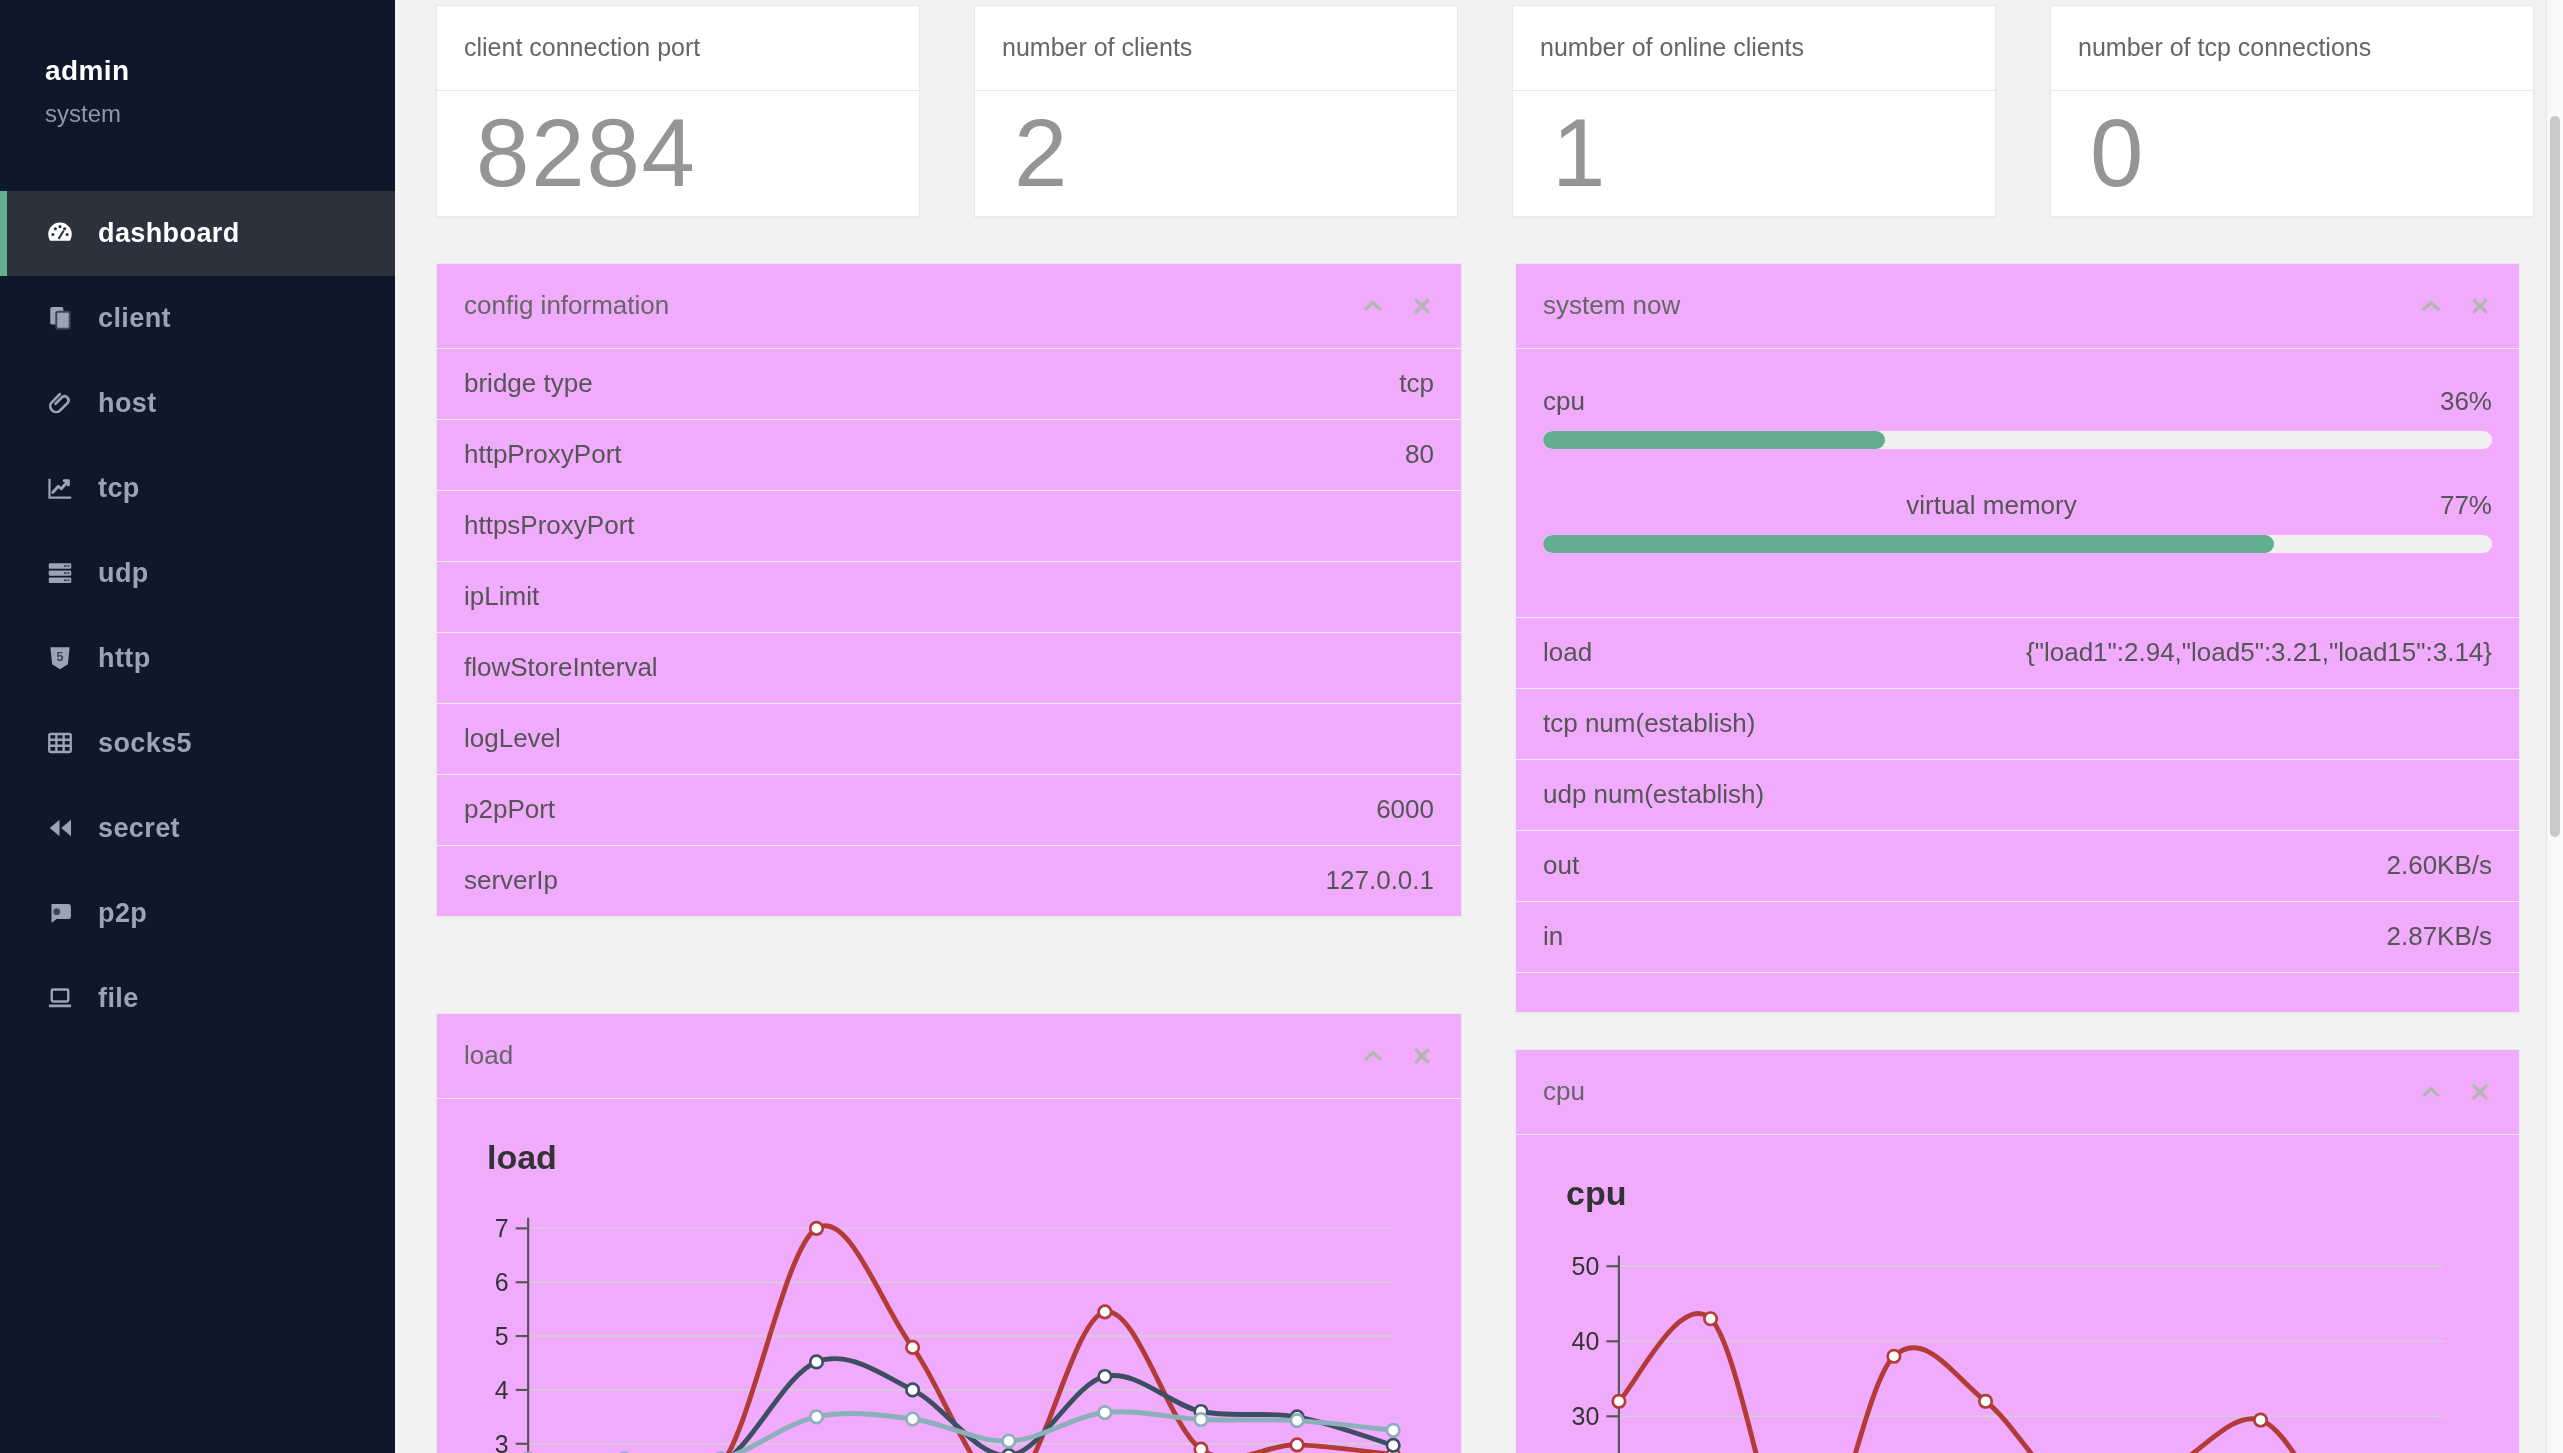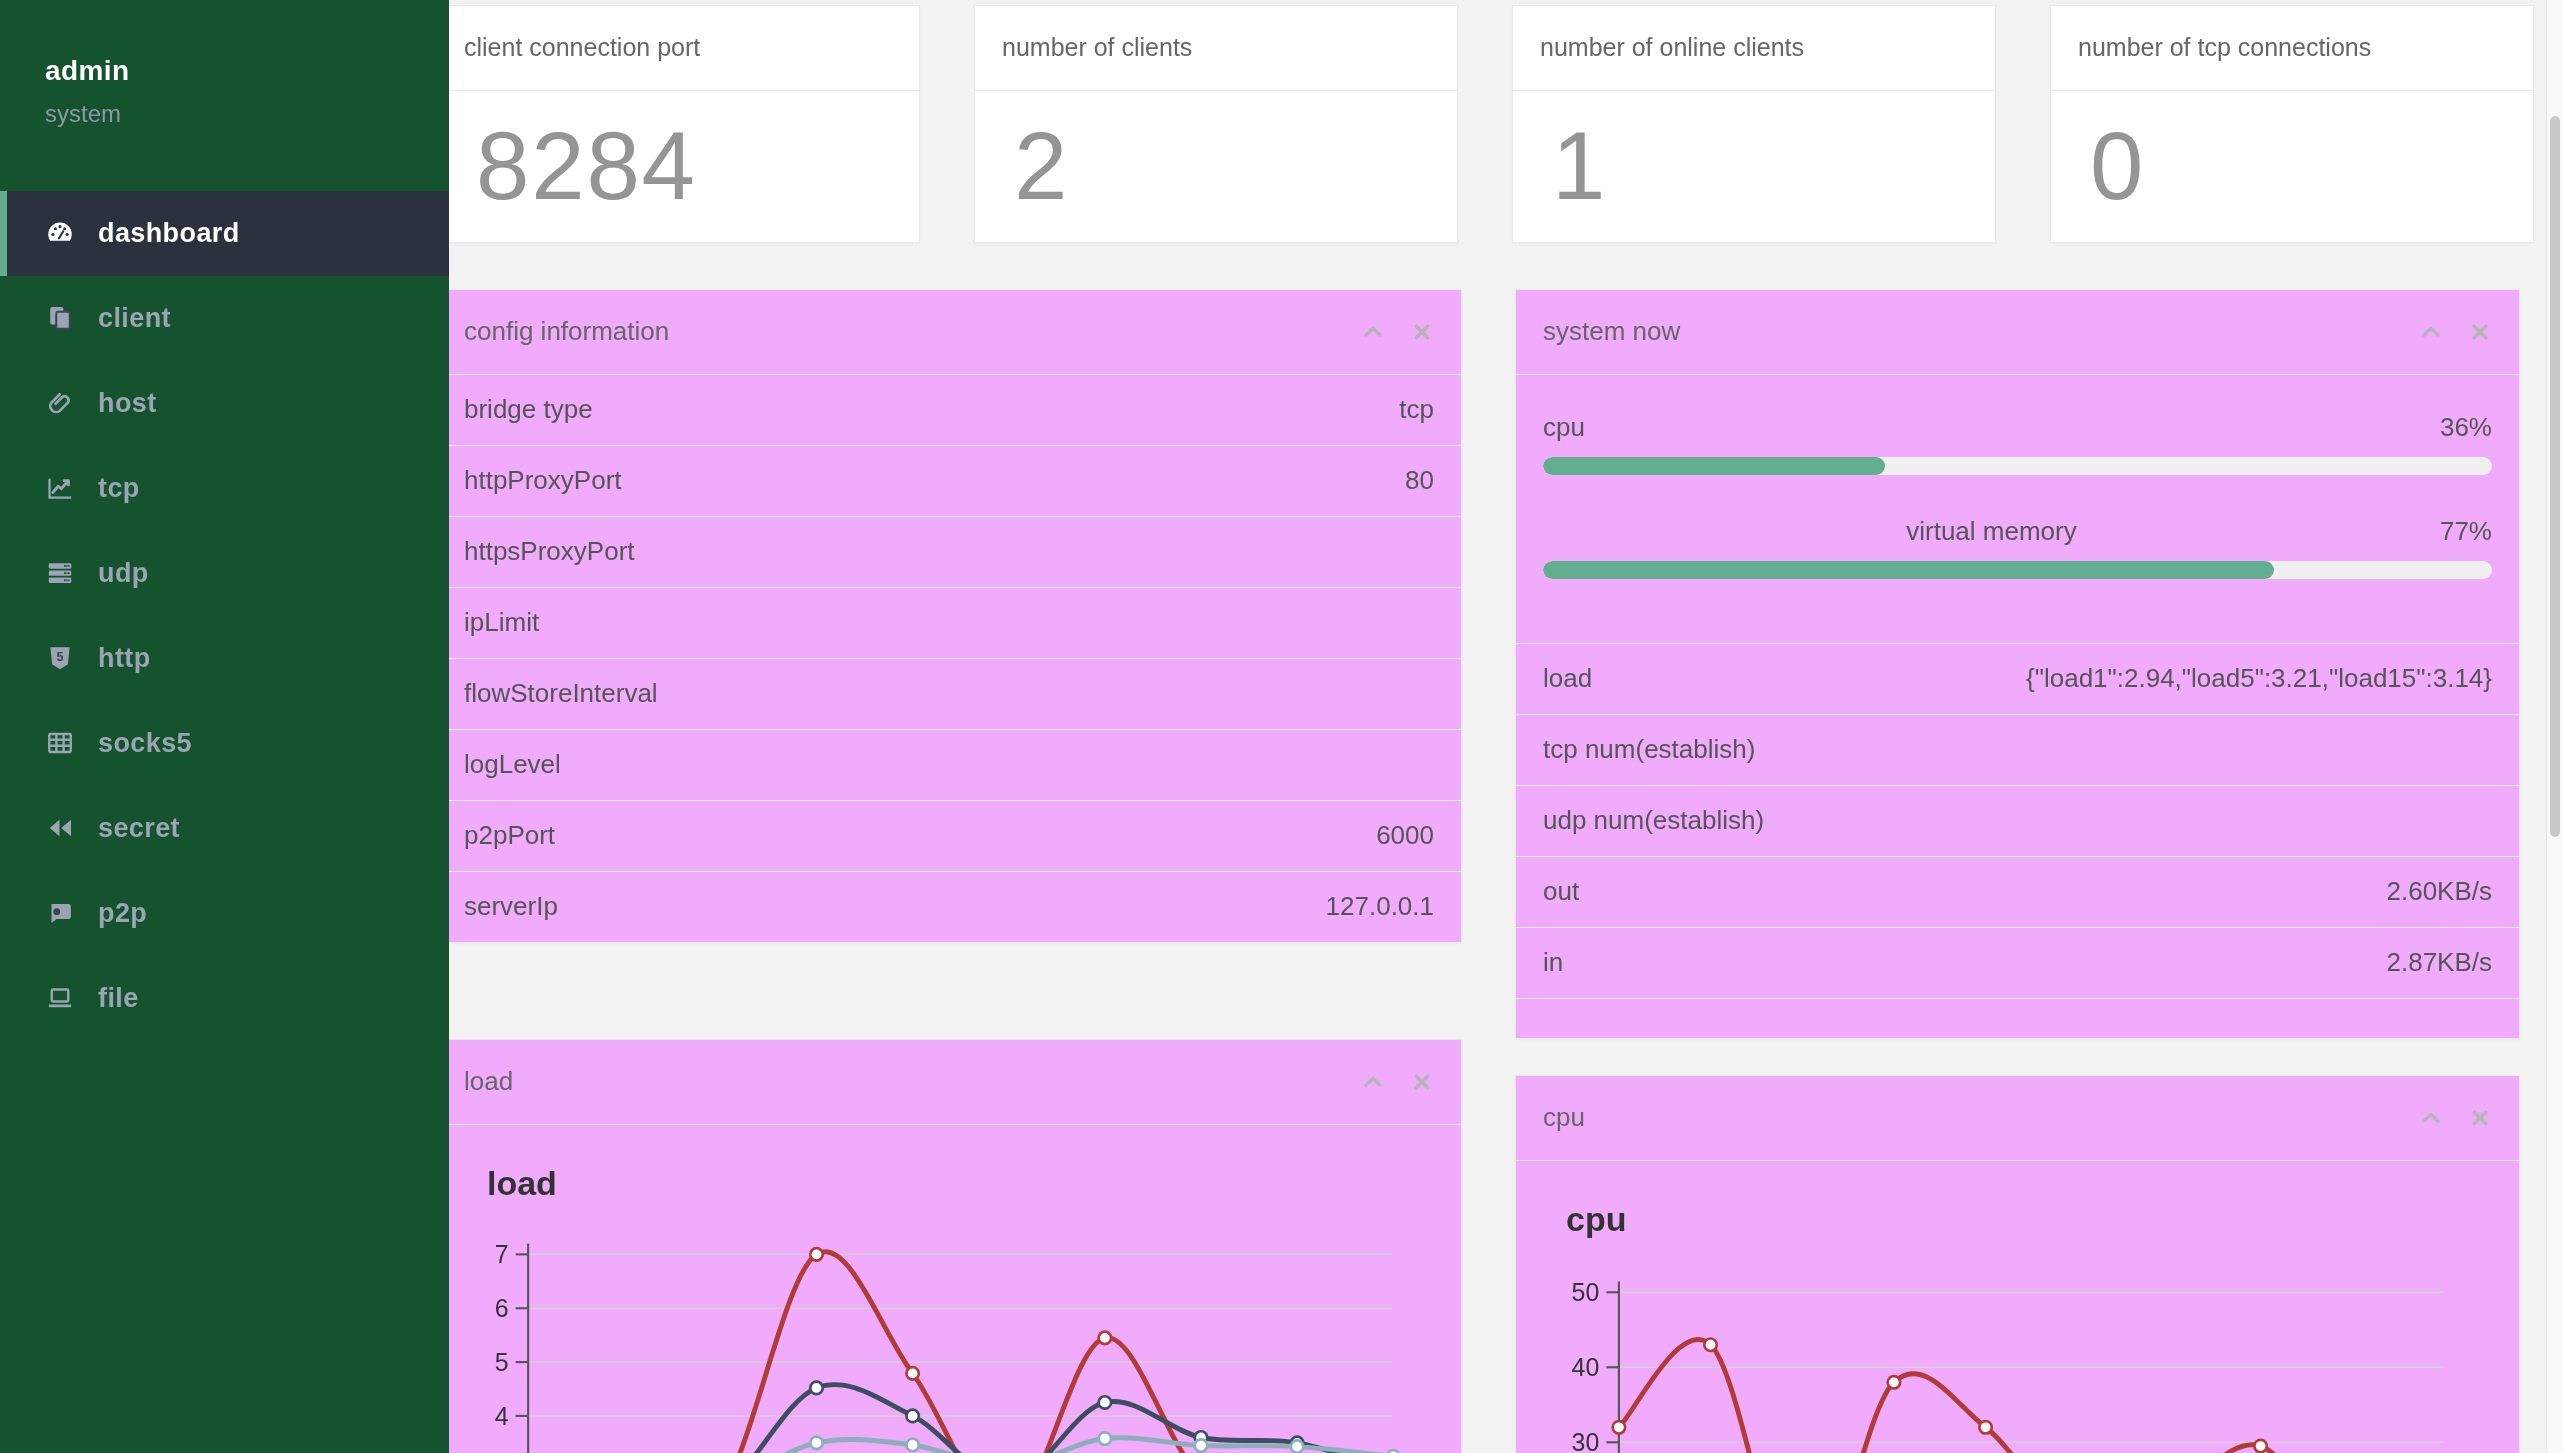--- a/index.html
+++ b/index.html
@@ -3,21 +3,21 @@
 <meta charset="utf-8">
 <style>
   html,body{margin:0;padding:0;}
   body{
     width:2563px;height:1453px;overflow:hidden;position:relative;
     background:#f2f2f2;
     font-family:"Liberation Sans","DejaVu Sans",sans-serif;
     -webkit-font-smoothing:antialiased;
   }
   
-  .sidebar{position:absolute;left:0;top:0;bottom:0;width:449px;background:#14532d;z-index:5;}
+  .sidebar{position:absolute;left:0;top:0;bottom:0;width:395px;background:#0f172a;z-index:5;}
   .side-user{padding:55px 0 0 45px;height:134px;}
   .side-user .uname{color:#ffffff;font-size:28px;font-weight:700;letter-spacing:0.4px;}
   .side-user .urole{color:#8d97a6;font-size:24px;margin-top:12.5px;}
   .nav{margin-top:1.8px;}
   .nav-item{
     position:relative;height:85px;display:flex;align-items:center;
     padding-left:45px;cursor:pointer;color:#9aa4b2;
   }
   .nav-item .nav-icon{width:30px;height:30px;display:inline-flex;}
   .nav-item .nav-icon svg{width:30px;height:30px;}
@@ -26,21 +26,21 @@
   .nav-item.active::before{
     content:"";position:absolute;left:0;top:0;bottom:0;width:7.1px;background:var(--green);
   }
   
   :root{--green:#63ae8f;}
   .main{margin-left:395px;padding:4.5px 0 0 41px;}
   .cards{display:grid;grid-template-columns:repeat(4,484px);gap:0 54px;}
   .stat-card{background:#fff;border:0.9px solid #e9e9e9;box-shadow:0 0.9px 1.8px rgba(0,0,0,.03);}
   .stat-head{height:84px;display:flex;align-items:center;padding:0 27px;
     border-bottom:0.9px solid #e7e7e7;font-size:25px;color:#666;text-align:center;}
-  .stat-body{height:119px;display:flex;align-items:center;padding:16px 39px;
+  .stat-body{height:119px;display:flex;align-items:center;padding:3px 39px;
     font-size:96px;font-weight:200;color:#959595;letter-spacing:1.8px;}
   .cols{display:flex;gap:53px;margin-top:46px;align-items:flex-start;}
   .col-l{width:1026px;}
   .col-r{width:1005px;}
   .panel{background:#f0abfc;border:0.9px solid #e9e9e9;box-shadow:0 0.9px 1.8px rgba(0,0,0,.03);}
   .panel-head{height:84px;display:flex;align-items:center;padding:0 27px;
     border-bottom:0.9px solid #e7e7e7;}
   .panel-title{flex:1;font-size:26px;color:#666;}
   .panel-btn{width:24px;height:24px;color:#b5b5b5;cursor:pointer;margin-left:25px;display:inline-flex;}
   .panel-btn svg{width:24px;height:24px;}

